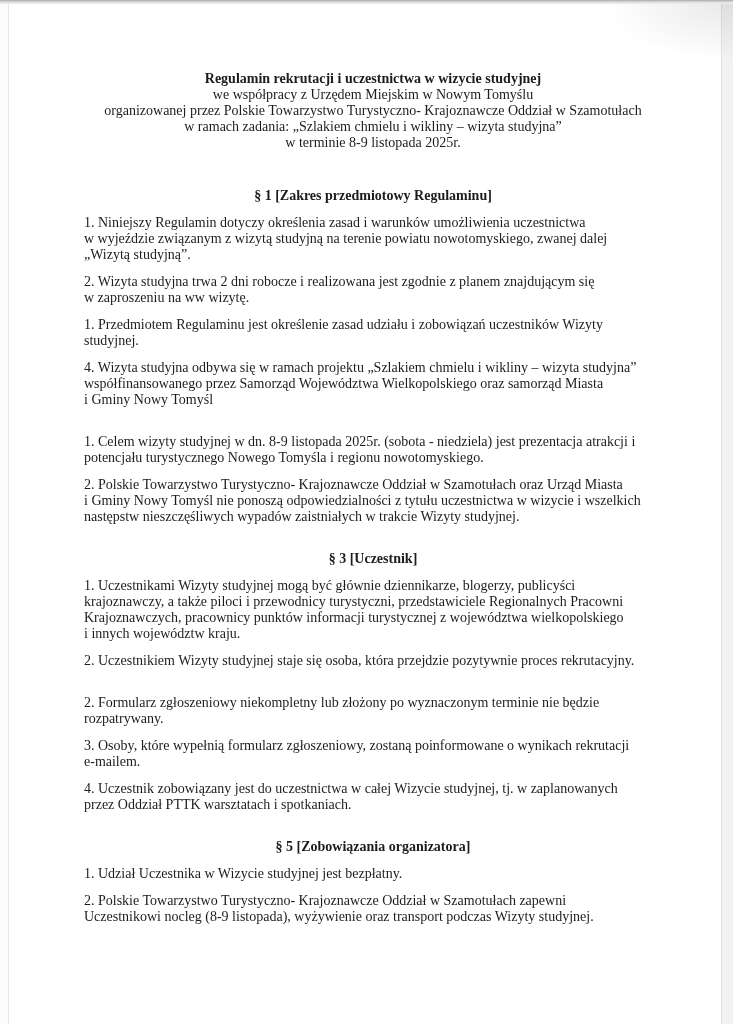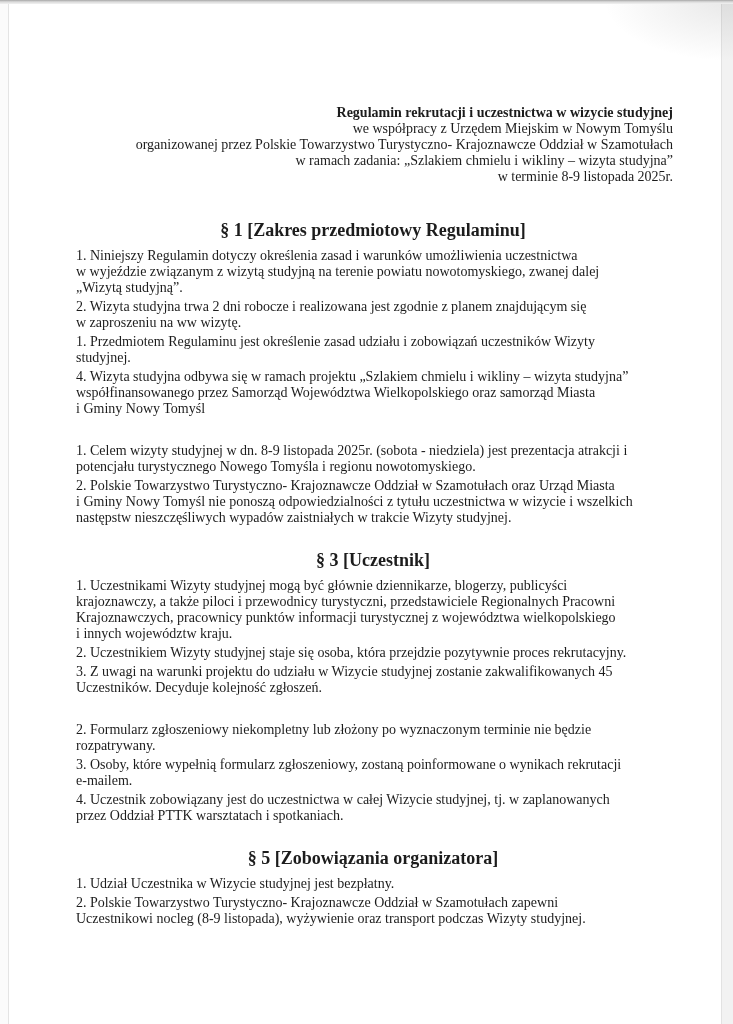--- a/index.html
+++ b/index.html
@@ -25,31 +25,31 @@
   }
   .top-edge {
     position:absolute; top:0; left:0; right:0; height:4px; z-index:4;
     background:linear-gradient(180deg,#a6a6a6 0%,#d9d9d9 45%,#f2f2f2 100%);
   }
   .corner-shade {
     position:absolute; top:0; right:0; width:190px; height:90px; z-index:3;
     background:radial-gradient(ellipse 190px 90px at 100% 0%, rgba(110,110,110,0.16), rgba(110,110,110,0) 68%);
     pointer-events:none;
   }
-  .title-block { text-align:right; font-size:14px; line-height:16px;margin-top:34px; }
+  .title-block { text-align:center; font-size:14px; line-height:16px; }
   .title-line { font-size:14px; line-height:16px; }
   .title-main { font-weight:bold; }
   .doc-section { margin-top:26px; }
   .doc-section.first { margin-top:37px; }
   .section-heading {
-    font-size:18px; line-height:16px; font-weight:bold;
-    text-align:center; margin:10px;
+    font-size:14px; line-height:16px; font-weight:bold;
+    text-align:center; margin:4px;
   }
   .para {
-    font-size:14px; line-height:16px; margin:3px;
+    font-size:14px; line-height:16px; margin:11px;
     white-space:pre-line;
   }
 </style>
 </head>
 <body>
 
 <div class="left-gutter"></div>
 <div class="right-gutter"></div>
 
 <div class="page">
@@ -84,22 +84,20 @@
 następstw nieszczęśliwych wypadów zaistniałych w trakcie Wizyty studyjnej.</p>
   </section>
 
   <section class="doc-section">
     <h2 class="section-heading">§ 3 [Uczestnik]</h2>
     <p class="para">1. Uczestnikami Wizyty studyjnej mogą być głównie dziennikarze, blogerzy, publicyści
 krajoznawczy, a także piloci i przewodnicy turystyczni, przedstawiciele Regionalnych Pracowni
 Krajoznawczych, pracownicy punktów informacji turystycznej z województwa wielkopolskiego
 i innych województw kraju.</p>
     <p class="para">2. Uczestnikiem Wizyty studyjnej staje się osoba, która przejdzie pozytywnie proces rekrutacyjny.</p>
-    <p class="para">3. Z uwagi na warunki projektu do udziału w Wizycie studyjnej zostanie zakwalifikowanych 45
-Uczestników. Decyduje kolejność zgłoszeń.</p>
   </section>
 
   <section class="doc-section">
     <p class="para">2. Formularz zgłoszeniowy niekompletny lub złożony po wyznaczonym terminie nie będzie
 rozpatrywany.</p>
     <p class="para">3. Osoby, które wypełnią formularz zgłoszeniowy, zostaną poinformowane o wynikach rekrutacji
 e-mailem.</p>
     <p class="para">4. Uczestnik zobowiązany jest do uczestnictwa w całej Wizycie studyjnej, tj. w zaplanowanych
 przez Oddział PTTK warsztatach i spotkaniach.</p>
   </section>

